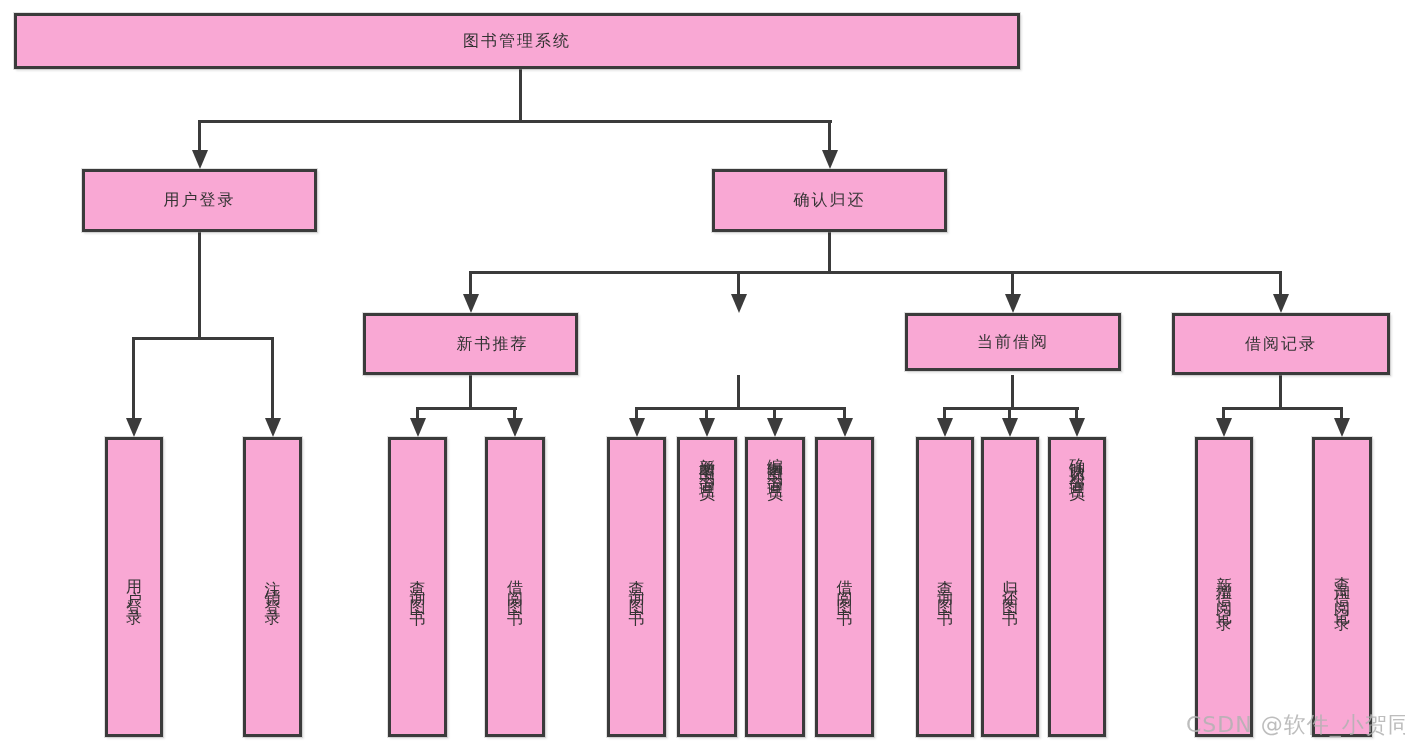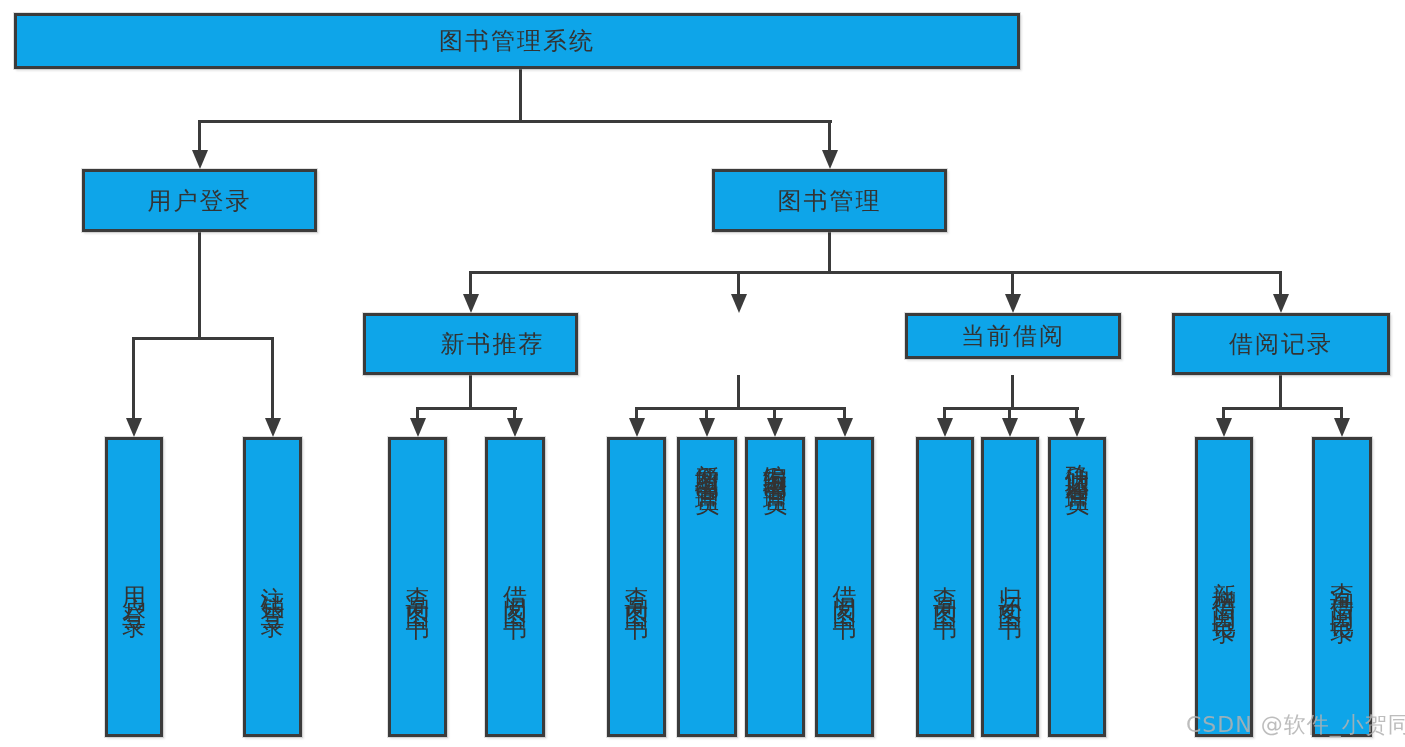--- a/index.html
+++ b/index.html
@@ -1,25 +1,25 @@
 <!DOCTYPE html>
 <html><head>
 <meta charset="utf-8">
 <style>
   html,body{margin:0;padding:0;background:#ffffff;}
   .canvas{
     position:relative;width:1405px;height:747px;background:#ffffff;overflow:hidden;
     font-family:"DejaVu Sans","Liberation Sans",sans-serif;color:#333333;
   }
   .box{
-    position:absolute;box-sizing:border-box;background:#0ea5e9;
+    position:absolute;box-sizing:border-box;background:#f9a8d4;
     border:3px solid #3b3b3b;
     box-shadow:0 0 0 1px rgba(170,170,170,.35), 2px 2px 2px rgba(0,0,0,.10);
     display:flex;align-items:center;justify-content:center;
-    font-size:24px;letter-spacing:2px;white-space:nowrap;z-index:2;text-align:center;
+    font-size:16px;letter-spacing:2px;white-space:nowrap;z-index:2;text-align:center;
   }
   .vbox .vlabel{
     writing-mode:vertical-rl;text-orientation:mixed;
     line-height:1;letter-spacing:10px;white-space:nowrap;
   }
   .vbox.long{align-items:flex-start;}
   .vbox.long .vlabel{padding-top:5px;letter-spacing:4px;}
   .hline,.vline{position:absolute;background:#3b3b3b;z-index:1;}
   .hline{height:3px;}
   .vline{width:3px;}
@@ -45,39 +45,39 @@
 
   <div class="vline" style="left:519px;top:69px;height:51px;"></div>
   <div class="hline" style="left:198px;top:120px;width:634px;"></div>
   <div class="arrow" style="left:198px;top:120px;height:30px;"></div>
   <div class="arrow" style="left:828px;top:120px;height:30px;"></div>
 
   <div class="box" style="left:82px;top:169px;width:235px;height:63px;">
     <span>用户登录</span>
   </div>
   <div class="box" style="left:712px;top:169px;width:235px;height:63px;">
-    <span>图书管理</span>
+    <span>确认归还</span>
   </div>
 
   <div class="vline" style="left:198px;top:232px;height:105px;"></div>
   <div class="hline" style="left:132px;top:337px;width:142px;"></div>
   <div class="arrow" style="left:132px;top:337px;height:81px;"></div>
   <div class="arrow" style="left:271px;top:337px;height:81px;"></div>
 
   <div class="vline" style="left:828px;top:232px;height:39px;"></div>
   <div class="hline" style="left:469px;top:271px;width:813px;"></div>
   <div class="arrow" style="left:469px;top:271px;height:23px;"></div>
   <div class="arrow" style="left:737px;top:271px;height:23px;"></div>
   <div class="arrow" style="left:1011px;top:271px;height:23px;"></div>
   <div class="arrow" style="left:1279px;top:271px;height:23px;"></div>
 
   <div class="box" style="left:363px;top:313px;width:215px;height:62px;padding-left:44px;">
     <span>新书推荐</span>
   </div>
-  <div class="box" style="left:905px;top:313px;width:216px;height:46px;">
+  <div class="box" style="left:905px;top:313px;width:216px;height:58px;">
     <span>当前借阅</span>
   </div>
   <div class="box" style="left:1172px;top:313px;width:218px;height:62px;">
     <span>借阅记录</span>
   </div>
 
   <div class="vline" style="left:469px;top:375px;height:32px;"></div>
   <div class="hline" style="left:416px;top:407px;width:101px;"></div>
   <div class="arrow" style="left:416px;top:407px;height:11px;"></div>
   <div class="arrow" style="left:513px;top:407px;height:11px;"></div>

